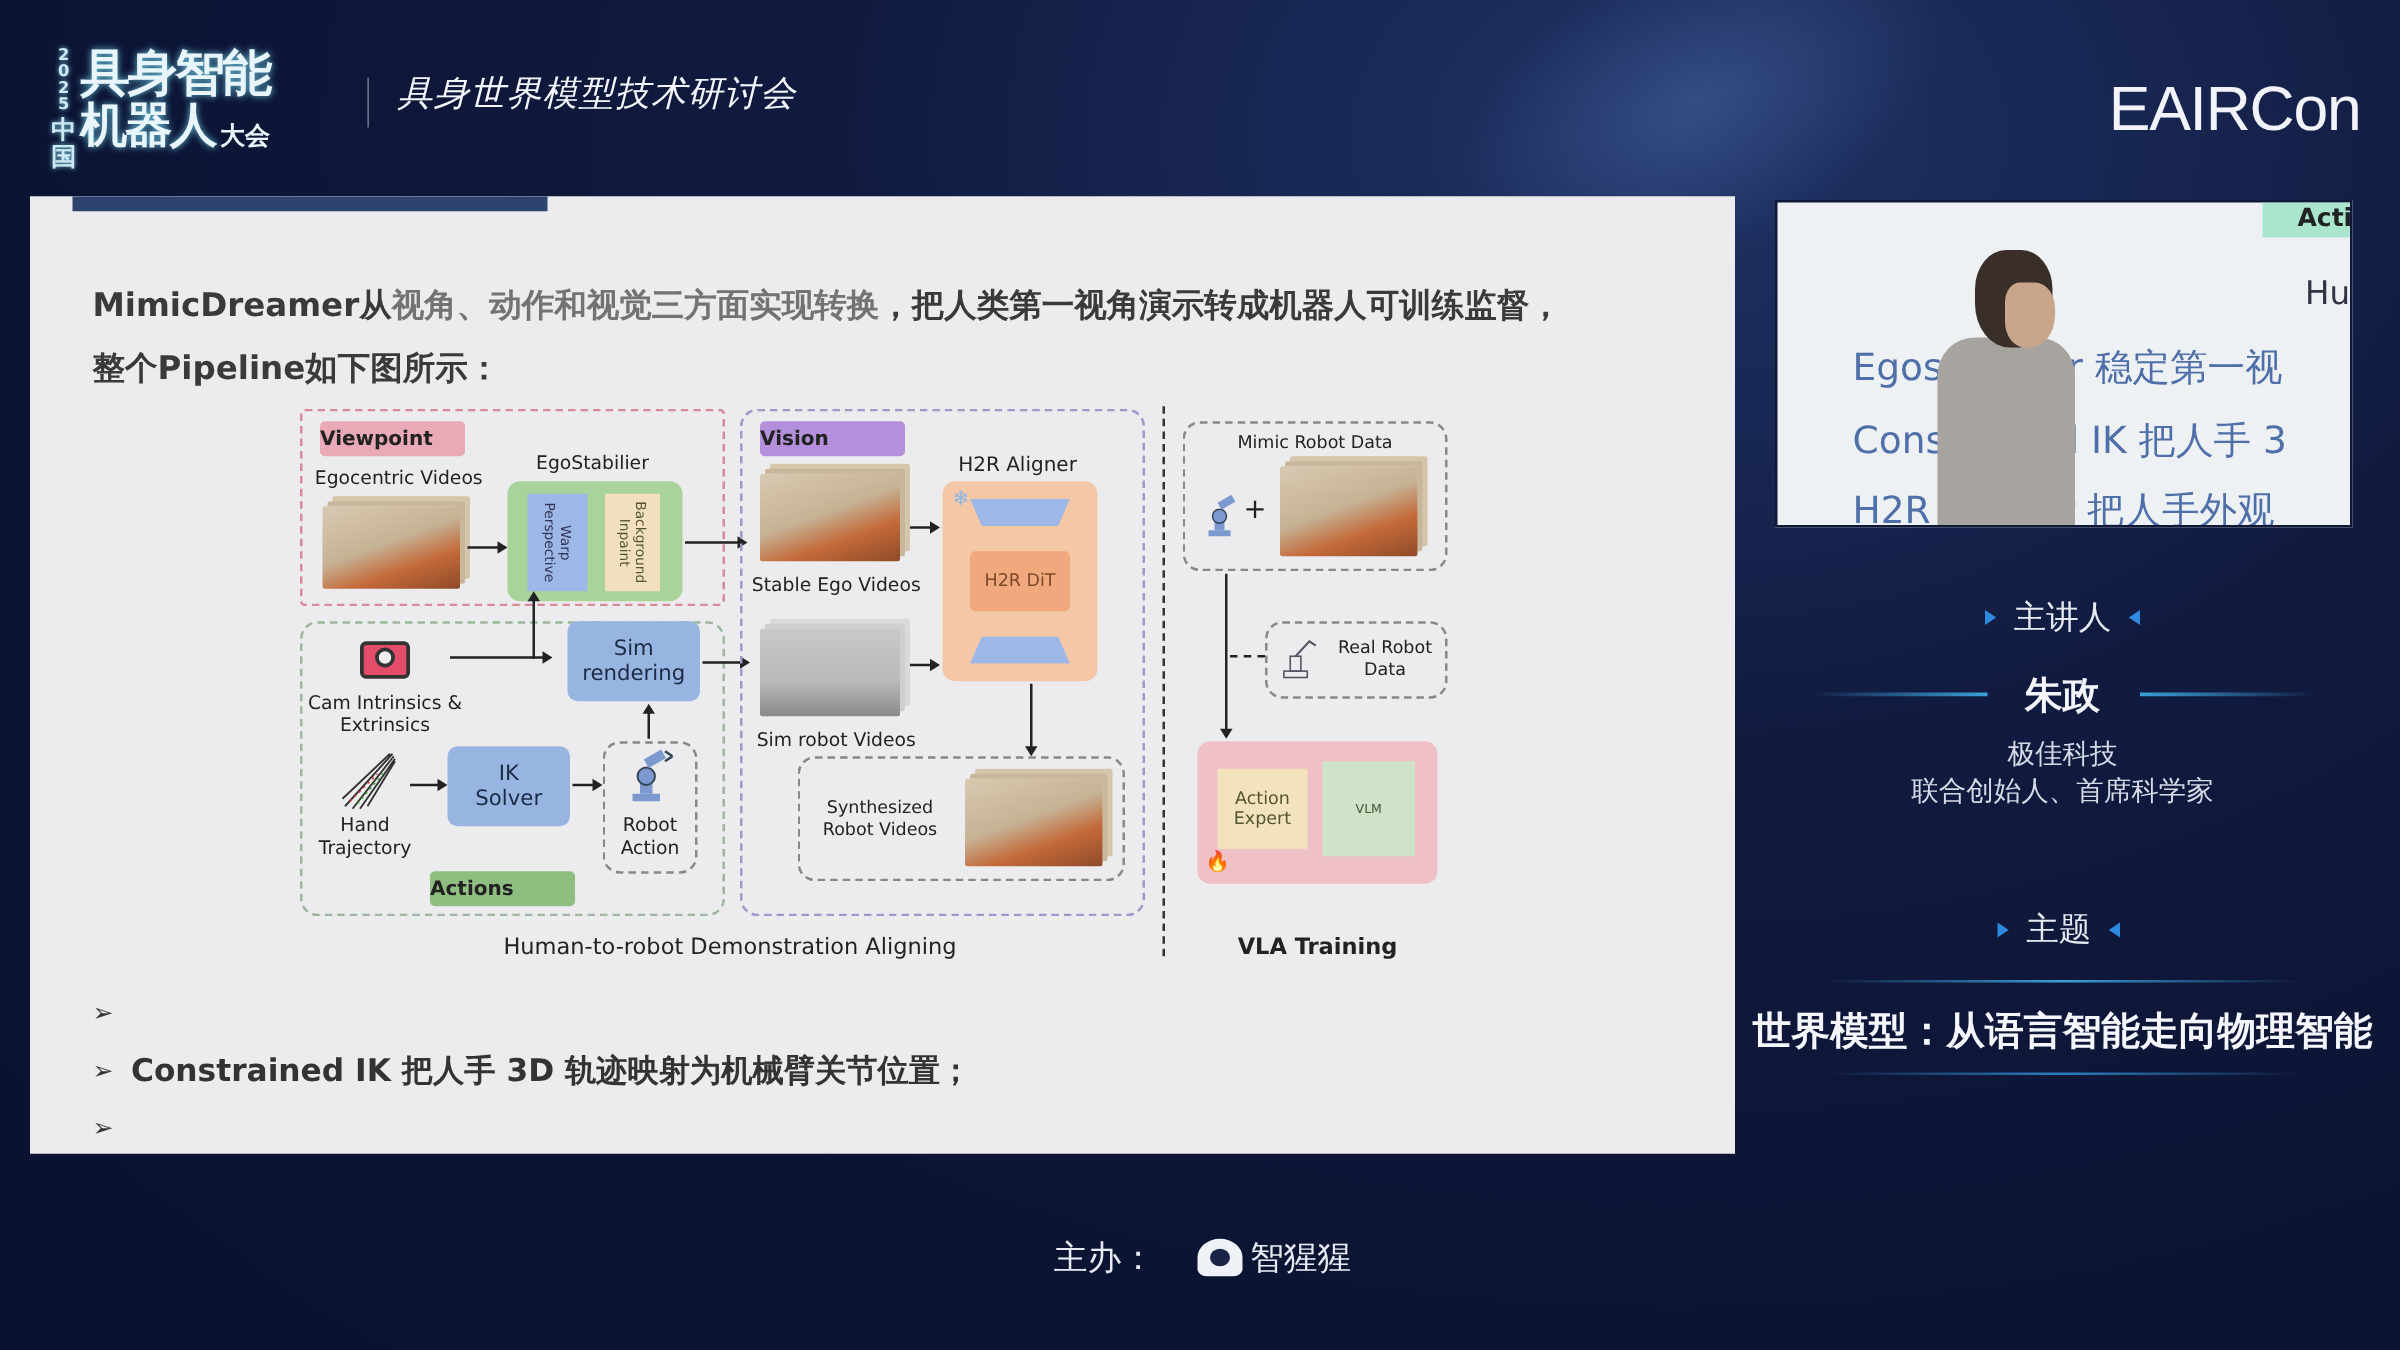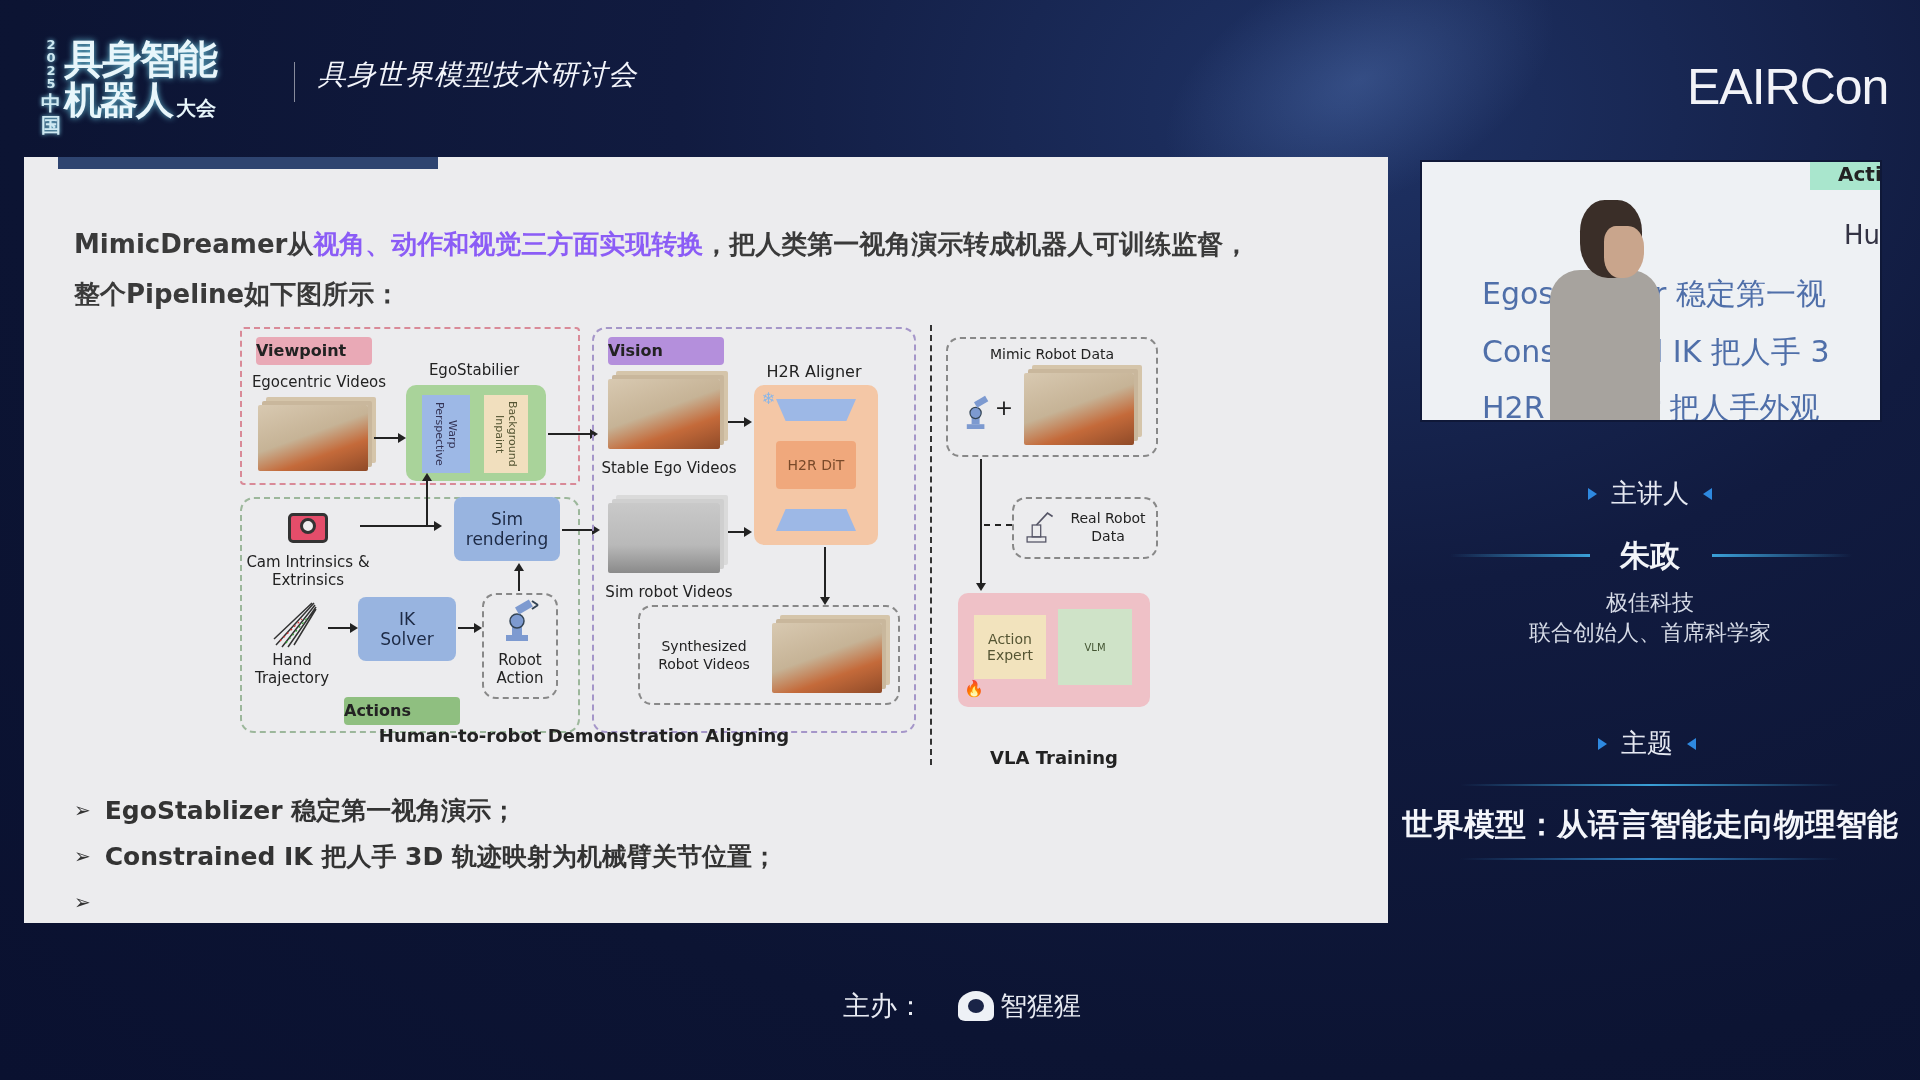--- a/index.html
+++ b/index.html
@@ -25,21 +25,21 @@
   .logo-line2 .small { font-size: 20px; font-weight: bold; color: #e8f6fb; margin-left: 4px; line-height: 24px; }
   .header-divider { position: absolute; left: 294px; top: 62px; width: 1px; height: 40px; background: rgba(255,255,255,0.5); }
   .event-title { position: absolute; left: 318px; top: 56px; font-size: 28px; font-style: italic; color: #f3f5fb; letter-spacing: 1px; }
   .brand { position: absolute; left: 1662px; top: 58px; font-family: "Liberation Sans", sans-serif; font-size: 50px; font-weight: normal; color: #f2f3f8; letter-spacing: -1px; margin-left: 25px; }
 
   
   .slide { position: absolute; left: 24px; top: 157px; width: 1364px; height: 766px; background: #ececee; color: #222; overflow: hidden; }
   .slide-topbar { position: absolute; left: 34px; top: 0; width: 380px; height: 12px; background: #2e4470; }
   .slide-title { position: absolute; left: 32px; top: 18px; font-family: "Liberation Sans", sans-serif; font-size: 38px; font-weight: bold; color: #2c3f69; }
   .slide-intro { position: absolute; left: 50px; top: 70px; font-size: 26px; font-weight: bold; color: #3a3a3a; white-space: nowrap; }
-  .slide-intro .hl { color: #8b5cf6; }
+  .slide-intro .hl { color: #737373; }
   .slide-intro2 { position: absolute; left: 50px; top: 120px; font-size: 26px; font-weight: bold; color: #3a3a3a; }
 
   
   .diagram { position: absolute; left: 190px; top: 168px; width: 960px; height: 450px; font-family: "DejaVu Sans", sans-serif; font-size: 15px; color: #222; }
   .dbox { position: absolute; border-radius: 14px; }
   .dash-pink { border: 2px dashed #d98a98; border-radius: 4px; }
   .dash-green { border: 2px dashed #9cb79b; }
   .dash-purple { border: 2px dashed #a596c9; }
   .dash-gray { border: 2px dashed #888; }
   .tag { position: absolute; font-weight: bold; font-size: 16px; border-radius: 4px; line-height: 28px; }
@@ -241,28 +241,27 @@
       <div style="position:absolute;left:16px;top:22px;width:72px;height:64px;background:#f2e3bd;display:flex;align-items:center;justify-content:center;text-align:center;font-size:14px;color:#553;">
         <div>
             <div>Action</div>
             <div>Expert</div>
           </div>
       </div>
       <div style="position:absolute;left:100px;top:16px;width:74px;height:76px;background:#cfe3c8;display:flex;align-items:center;justify-content:center;font-size:10px;color:#453;">VLM</div>
       <div style="position:absolute;left:6px;top:86px;font-size:16px;color:#e85a1f;">🔥</div>
     </div>
 
-    <div class="lbl" style="left:100px;top:402px;width:540px;font-size:18px;font-weight:bold;">Human-to-robot Demonstration Aligning</div>
+    <div class="lbl" style="left:100px;top:424px;width:540px;font-size:18px;font-weight:normal;">Human-to-robot Demonstration Aligning</div>
     <div class="lbl" style="left:744px;top:424px;width:192px;font-size:18px;font-weight:bold;">VLA Training</div>
   </div>
 
   <div class="bullets">
     <div class="bullet">
         <span class="arrow">➢</span>
-        <span>EgoStablizer 稳定第一视角演示；</span>
       </div>
     <div class="bullet">
         <span class="arrow">➢</span>
         <span>Constrained IK 把人手 3D 轨迹映射为机械臂关节位置；</span>
       </div>
     <div class="bullet">
         <span class="arrow">➢</span>
       </div>
   </div>
 </div>

